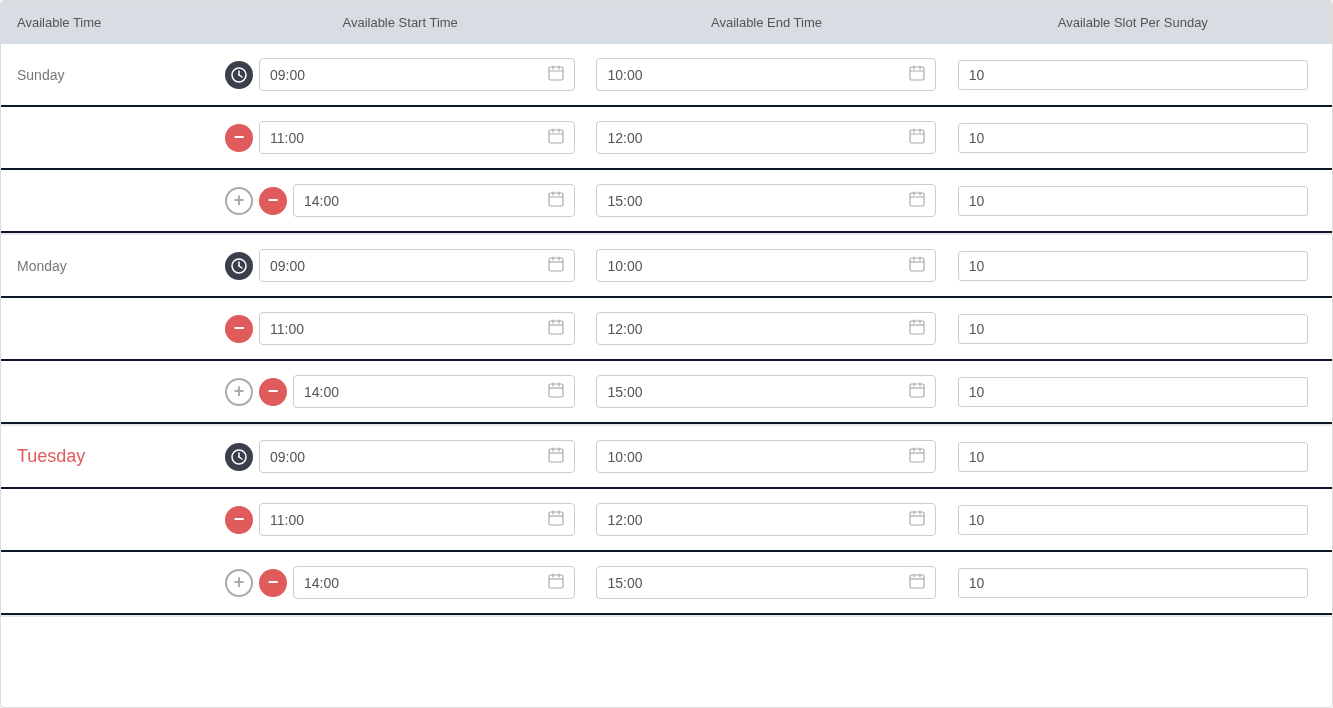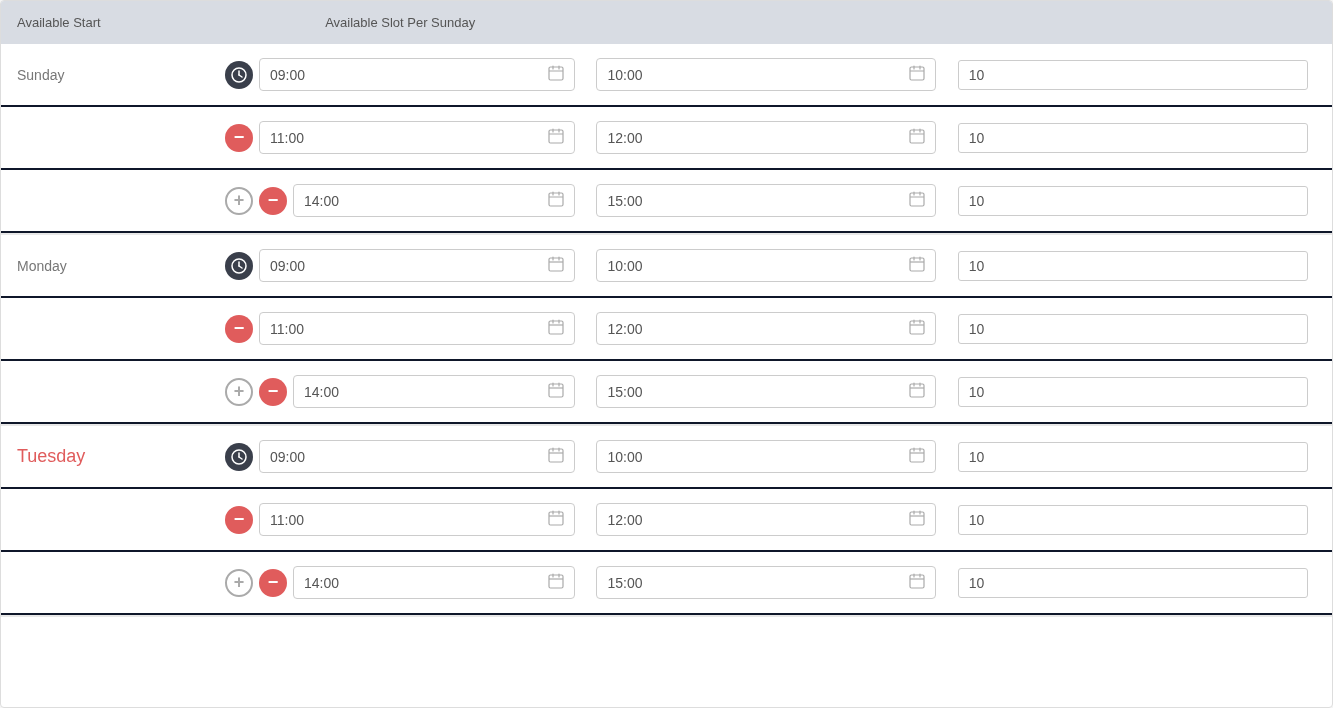--- a/index.html
+++ b/index.html
@@ -141,21 +141,23 @@
       display: flex;
       align-items: center;
     }
   </style>
 </head>
 <body>
 
 <div class="table-container">
 
   <div class="table-header">
-    <div class="col-label">Available Start</div>
+    <div class="col-label">Available Time</div>
+    <div class="col-label">Available Start Time</div>
+    <div class="col-label">Available End Time</div>
     <div class="col-label">Available Slot Per Sunday</div>
   </div>
 
   <div class="table-body" id="table-body">
       <div class="day-section">
         <div class="data-row">
           <div class="day-col">
             <span style="font-size: 14px; font-weight: 500; color: rgb(119, 119, 119);">Sunday</span>
           </div>
           <div class="start-cell">

